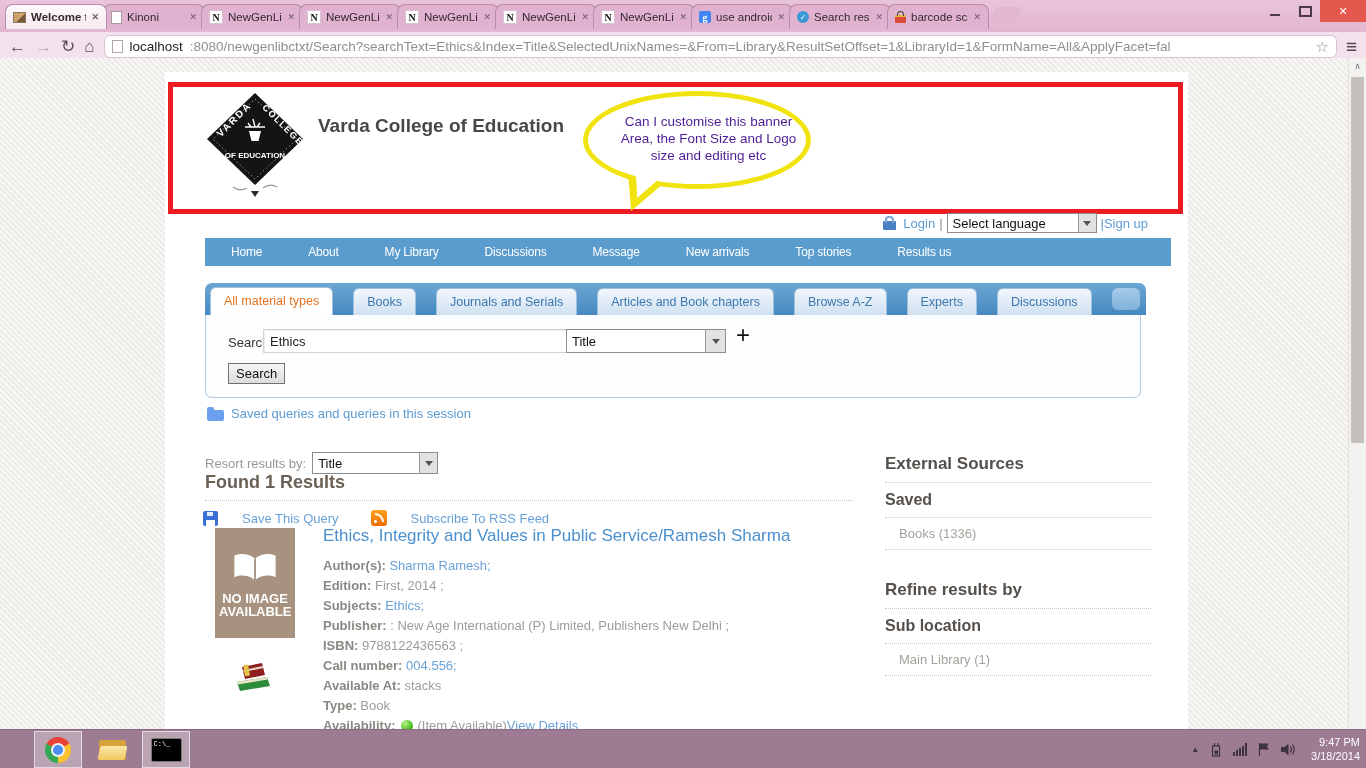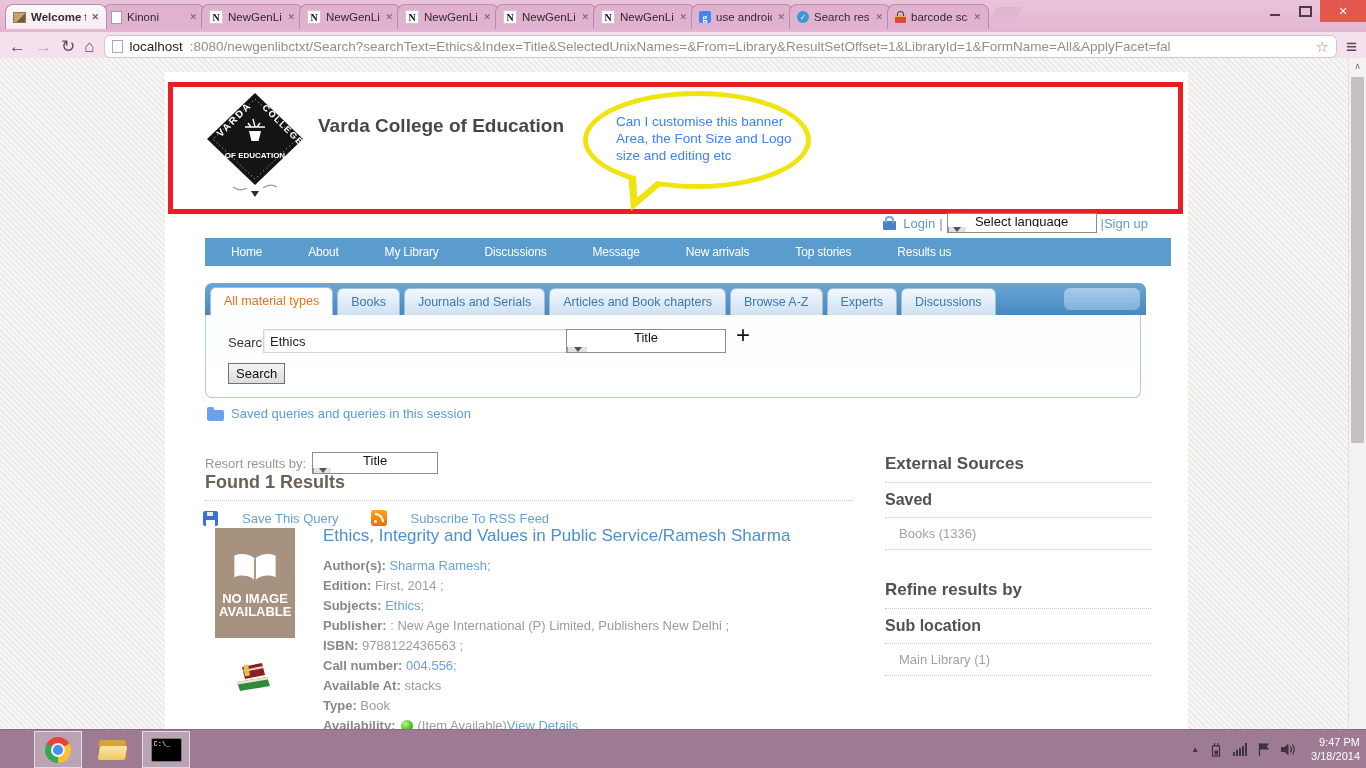--- a/index.html
+++ b/index.html
@@ -51,48 +51,48 @@
               background-image:repeating-linear-gradient(45deg, rgba(255,255,255,.5) 0 2px, rgba(0,0,0,.015) 2px 4px); }
   .page { position:absolute; left:165px; top:14px; width:1023px; height:658px; background:#fff; }
 
   .redbox { position:absolute; left:3px; top:10px; width:1005px; height:122px; border:5px solid #eb1c22; background:#fff; }
   .site-title { position:absolute; left:145px; top:28px; font-size:19px; font-weight:bold; color:#474747; }
   .logo { position:absolute; left:32px; top:4px; }
 
   .bubble { position:absolute; left:410px; top:4px; width:218px; height:88px;
             border:5px solid #f0e30e; border-radius:50%; background:#fff; z-index:2; }
   .bubble-text { position:absolute; left:443px; top:26px; width:185px; z-index:3;
-                 color:#3b82f6; font-size:13.5px; line-height:17px; }
+                 color:#4c1d95; font-size:13.5px; line-height:17px;text-align:center; }
   .tail-outer { position:absolute; left:452px; top:92px; width:0; height:0; z-index:1;
                 border-left:9px solid transparent; border-right:28px solid transparent;
                 border-top:34px solid #f0e30e; transform:rotate(10deg); }
   .tail-inner { position:absolute; left:461px; top:90px; width:0; height:0; z-index:2;
                 border-left:5px solid transparent; border-right:18px solid transparent;
                 border-top:22px solid #fff; transform:rotate(10deg); }
 
   .account { position:absolute; right:40px; top:141px; display:flex; align-items:center; gap:4px;
              font-size:13px; color:#5d9bd3; }
   .lock { position:relative; width:13px; height:9px; background:#4a7fc1; border-radius:1px; margin:4px 3px 0 0; }
   .lock::before { content:""; position:absolute; top:-5px; left:2px; width:5px; height:5px;
                   border:2px solid #7aa6d8; border-bottom:none; border-radius:4px 4px 0 0; }
-  .sel { background:#fff; border:1px solid #8c8c8c; display:flex; align-items:center; height:18px; color:#111;flex-direction:column; }
+  .sel { background:#fff; border:1px solid #8c8c8c; display:flex; align-items:center; height:18px; color:#111; }
   .sel-text { flex:1; padding:0 5px; font-size:13px; white-space:nowrap; overflow:hidden; }
   .sel-btn { width:17px; align-self:stretch; background:#e4e2e0; border-left:1px solid #9a9a9a;
              display:flex; align-items:center; justify-content:center; }
   .sel-arrow { width:0; height:0; border-left:4px solid transparent; border-right:4px solid transparent; border-top:5px solid #555; }
 
   .mainnav { position:absolute; left:40px; top:166px; width:940px; height:28px; background:#5b9ccf;
              display:flex; align-items:center; padding-left:26px; column-gap:46px;
              font-size:12px; color:#fff; letter-spacing:-.2px; }
   .mainnav span { white-space:nowrap; }
 
   .tabstrip { position:absolute; left:40px; top:211px; width:936px; height:32px;
               background:linear-gradient(#6ba7d5,#4688be); border-radius:7px 7px 0 0;
               display:flex; align-items:flex-end; padding-left:5px; }
-  .mtab { height:26px; line-height:26px; padding:0 13px; margin:0 4px 0 0; border:1px solid #9fc1dd; border-bottom:none;
+  .mtab { height:26px; line-height:26px; padding:0 13px; margin:0 20px 0 0; border:1px solid #9fc1dd; border-bottom:none;
           border-radius:6px 6px 0 0; background:linear-gradient(#f2f7fc,#cfe1f1); color:#3c77ad; font-size:12.5px;
           white-space:nowrap; }
   .mtab.active { background:#fff; color:#e4731f; height:27px; }
   .strip-cap { margin-left:auto; margin-right:6px; width:76px; height:22px; border-radius:6px;
                background:linear-gradient(#a8cbe8,#7fb2dc); align-self:center; }
 
   .searchpanel { position:absolute; left:40px; top:243px; width:934px; height:82px;
                  border:1px solid #aecbe3; border-top:none; border-radius:0 0 7px 7px;
                  background:linear-gradient(#fbfdff,#ffffff); }
   .lbl-search { position:absolute; left:22px; top:20px; font-size:13px; color:#333; }

